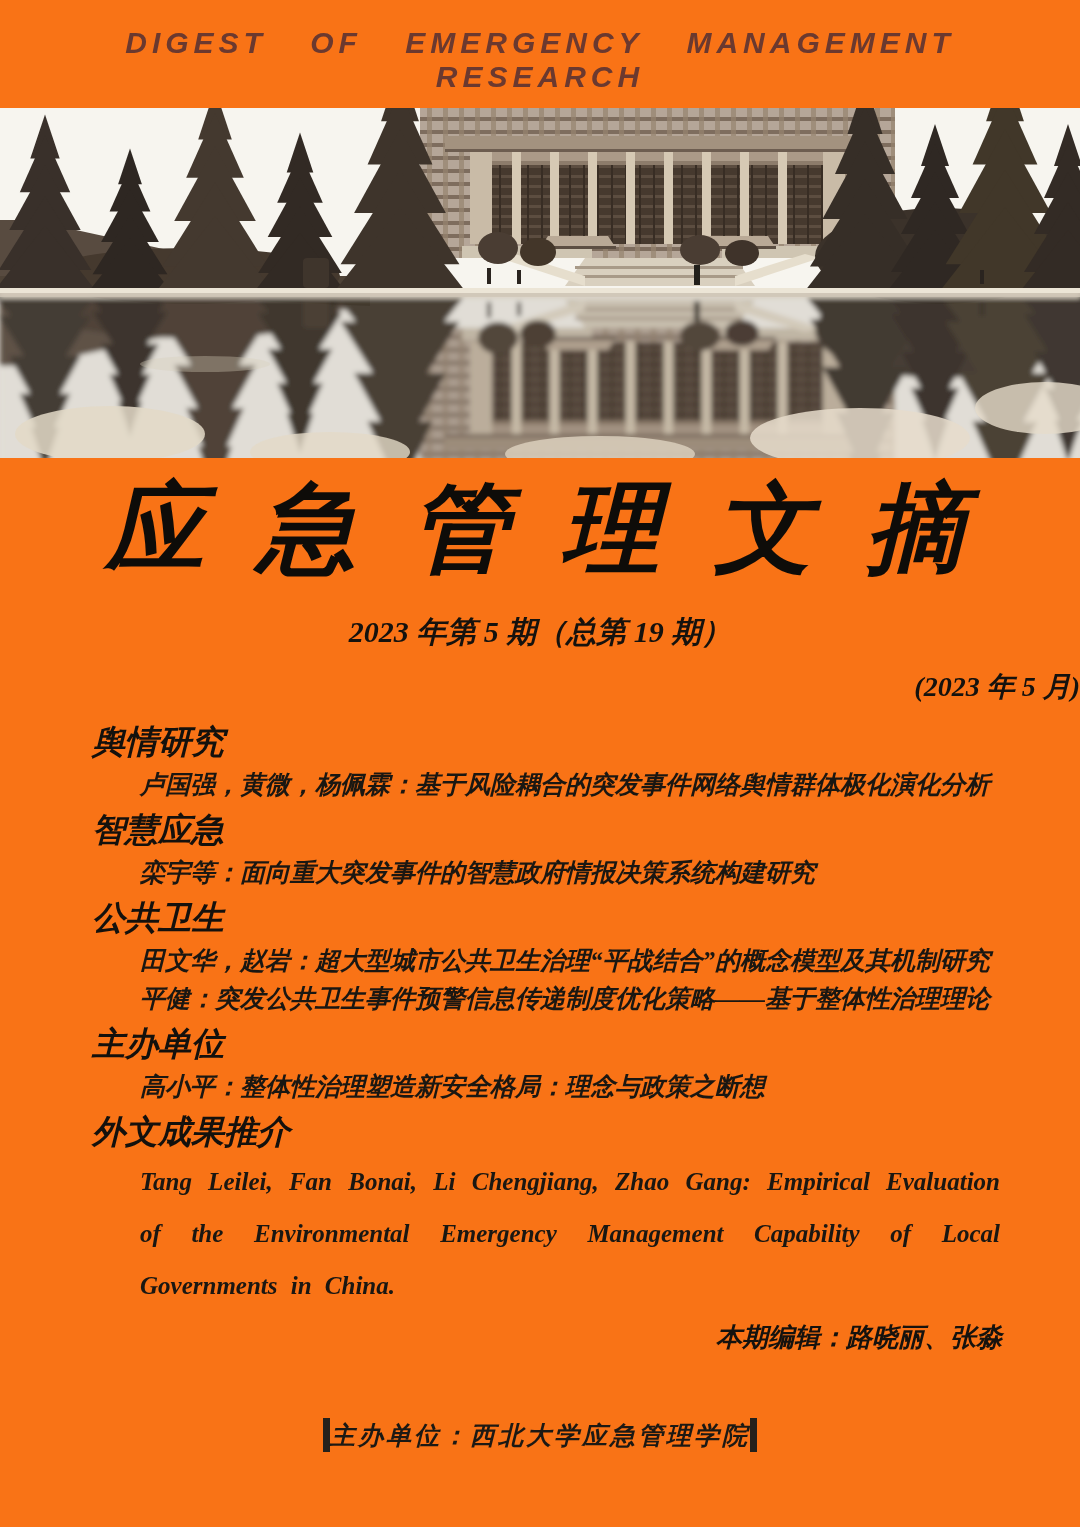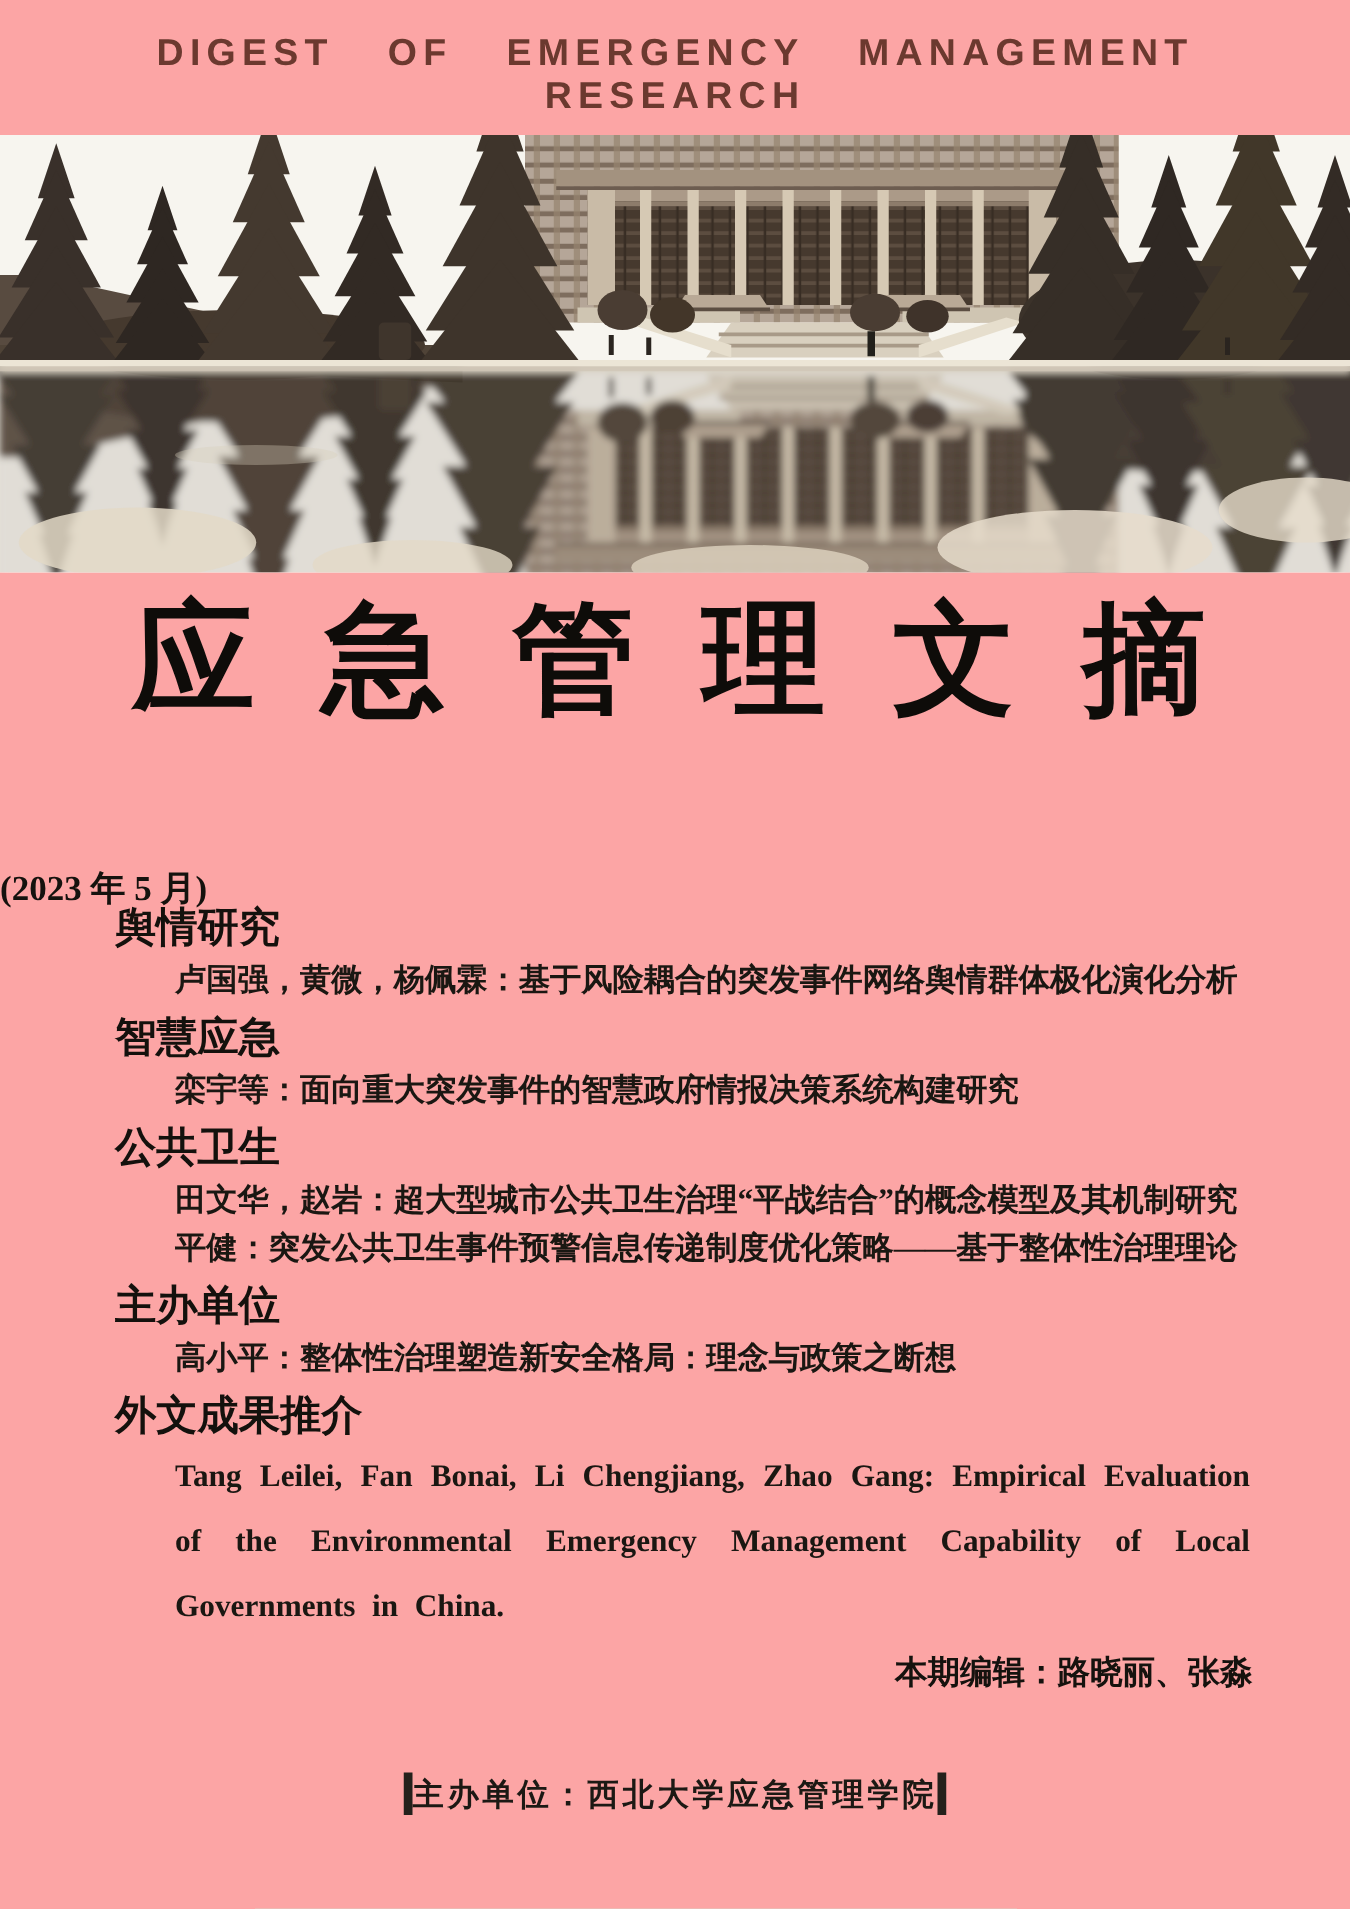--- a/index.html
+++ b/index.html
@@ -1,24 +1,25 @@
 <!DOCTYPE html>
 <html><head>
 <meta charset="utf-8">
 <style>
   * { margin:0; padding:0; box-sizing:border-box; }
   html,body { background:#d8d6c8; }
   .page {
     position:relative;
     width:1080px; height:1527px;
     margin:0 auto;
-    background:#fca5a5;
+    background:#f97316;
     overflow:hidden;
     font-family:"Liberation Serif", serif;
     color:#15120e;
+    font-style:italic;
   }
   .masthead {
     position:absolute; top:26px; left:0; width:100%;
     text-align:center;
     font-family:"Liberation Sans", sans-serif;
     font-weight:bold;
     font-size:30px;
     letter-spacing:5px;
     word-spacing:30px;
     color:#6b392f;
@@ -40,22 +41,22 @@
     color:#0e0c09;
     white-space:nowrap;
   }
   .issue-line {
     position:absolute; top:612px; left:0; width:100%;
     text-align:center;
     font-weight:bold; font-size:30px;
   }
   .date-line {
     position:absolute; top:668px; left:0; width:100%;
-    text-align:left;
-    font-weight:bold; font-size:28px;margin-top:24px;
+    text-align:right;
+    font-weight:bold; font-size:28px;
   }
   .toc {
     position:absolute; top:722px; left:92px; right:78px;
   }
   .section-heading {
     font-family:"Liberation Sans", sans-serif;
     font-weight:bold;
     font-size:33px;
     line-height:40px;
     margin:6px 0 4px 0;
@@ -217,20 +218,21 @@
         <ellipse cx="860" cy="330" rx="110" ry="30" fill="#e6dccb" opacity="0.85"></ellipse>
         <ellipse cx="1045" cy="300" rx="70" ry="26" fill="#e6dccb" opacity="0.8"></ellipse>
         <ellipse cx="205" cy="256" rx="65" ry="8" fill="#d8cdbb" opacity="0.35"></ellipse>
         <rect x="0" y="185" width="1080" height="4" fill="#cfc6b6" opacity="0.8"></rect>
       </g>
     </svg>
   </div>
 
   <div class="journal-title">应 急 管 理 文 摘</div>
 
+  <div class="issue-line">2023 年第 5 期（总第 19 期）</div>
   <div class="date-line">(2023 年 5 月)</div>
 
   <div class="toc">
 
     <div class="section-heading">舆情研究</div>
     <div class="article">卢国强，黄微，杨佩霖：基于风险耦合的突发事件网络舆情群体极化演化分析</div>
 
     <div class="section-heading">智慧应急</div>
     <div class="article">栾宇等：面向重大突发事件的智慧政府情报决策系统构建研究</div>
 

